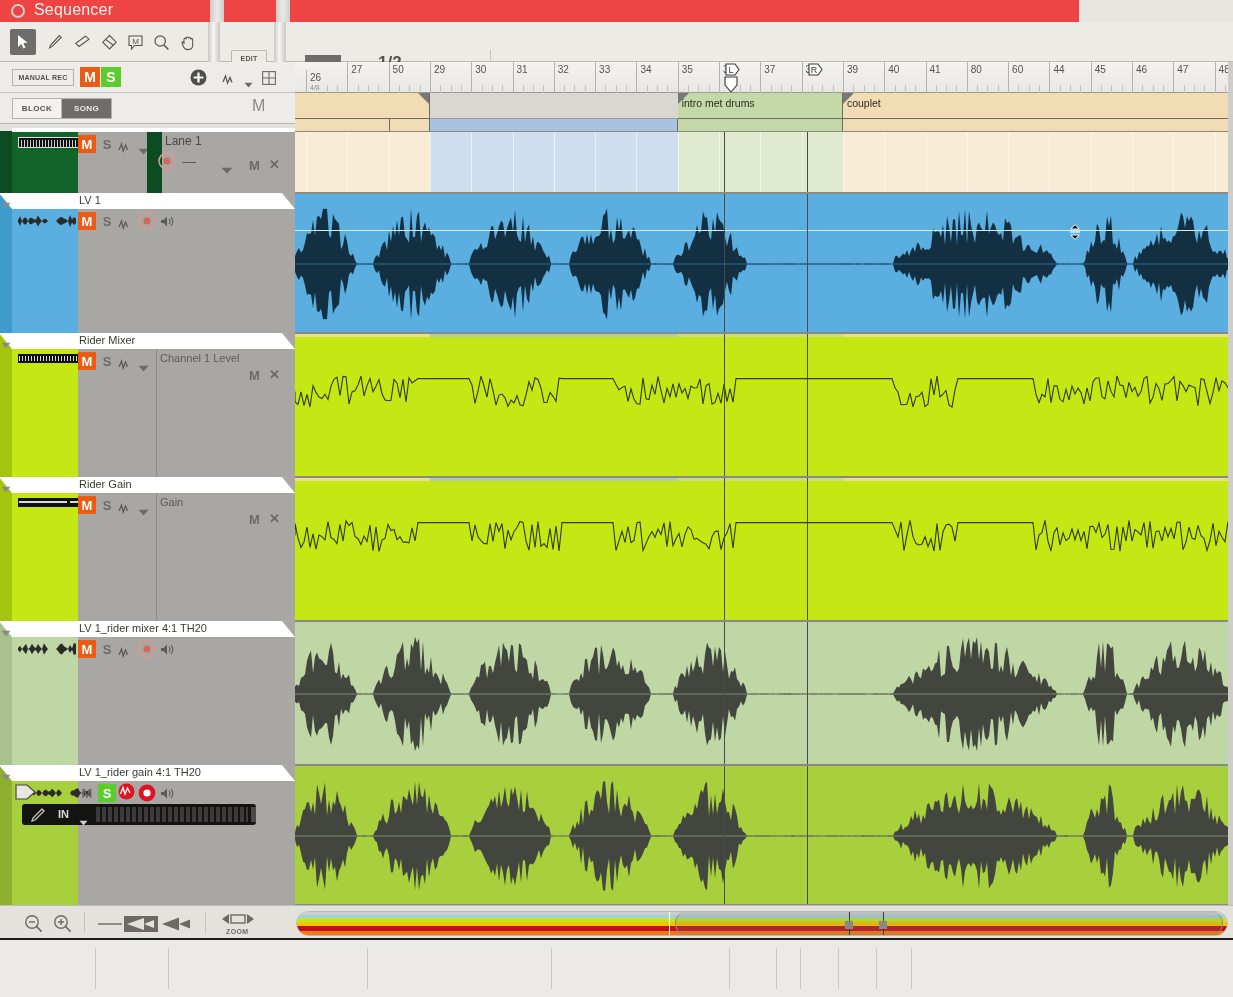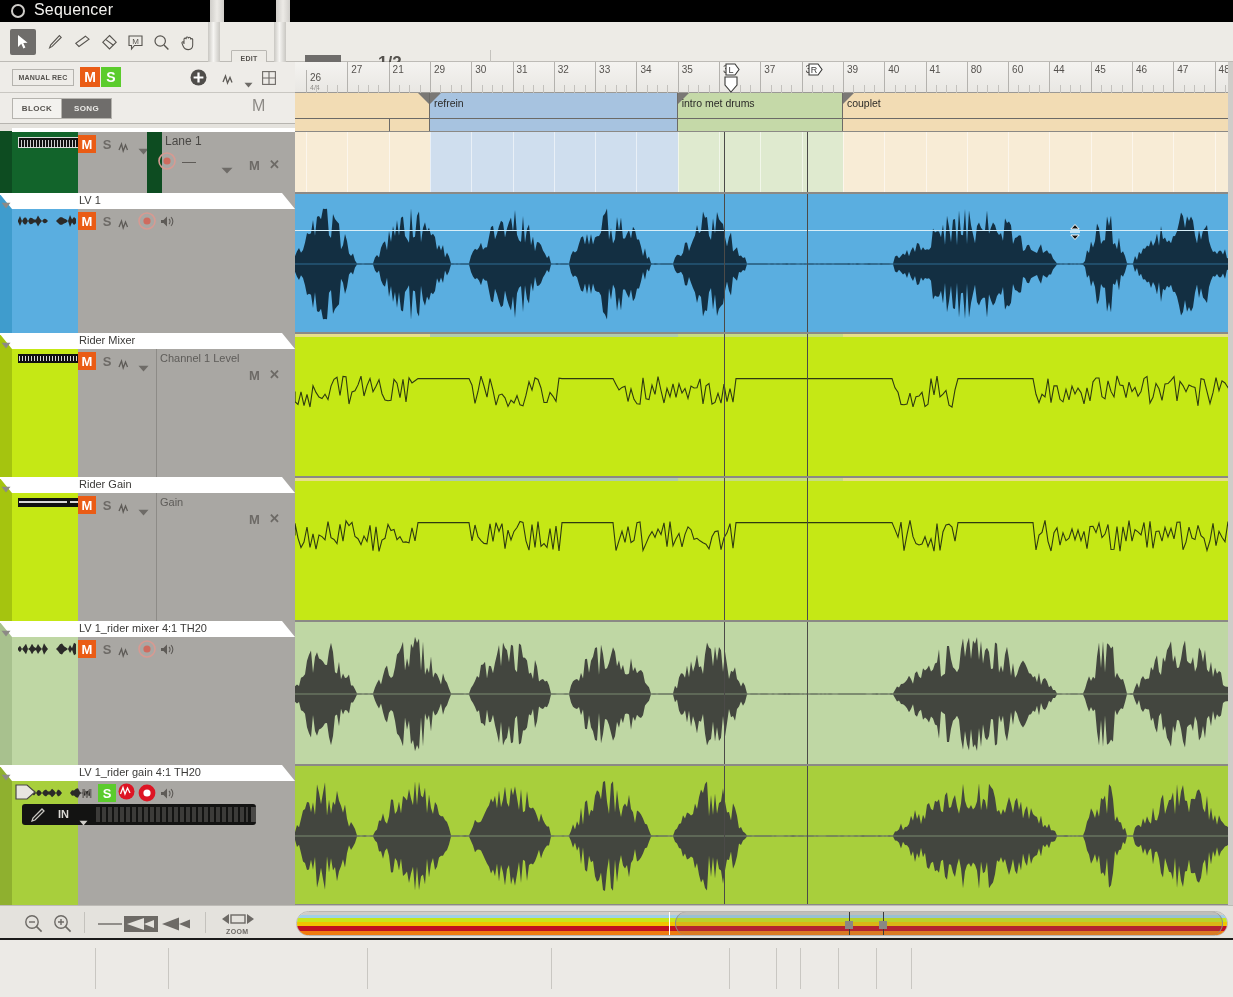--- a/index.html
+++ b/index.html
@@ -5,22 +5,22 @@
   * { box-sizing: border-box; margin:0; padding:0; }
   html,body{
     width:1233px; height:997px;
     font-family:"Liberation Sans", sans-serif;
     background:#e8e6e0; overflow:hidden;
     -webkit-font-smoothing:antialiased;
   }
   #app{ position:relative; width:1233px; height:997px; }
 
   
-  .titlebar{ position:absolute; left:0; top:0; width:1233px; height:22px;
-    background:#000000;text-align:center; }
+  .titlebar{ position:absolute; left:0; top:0; width:1079px; height:22px;
+    background:#ef4444;text-align:center; }
   .titlebar .tb-dot{ position:absolute; left:11px; top:4px; width:14px; height:14px;
     border-radius:50%; border:2px solid #cfcdc9; }
   .titlebar .tb-title{ position:absolute; left:34px; top:1px; font-size:16px;
     color:#f2f1ee; letter-spacing:.2px; }
   .titlebar .tb-notch{ position:absolute; top:0; width:14px; height:22px;
     background:linear-gradient(to right,#cfcdc9,#eceae6,#cfcdc9); }
 
   
   .toolbar{ position:absolute; left:0; top:22px; width:1233px; height:40px;
     background:#edebe6; border-bottom:1px solid #bdbbb6; }
@@ -267,21 +267,21 @@
         <div class="subtick" style="left: 21.325px;"></div>
         <div class="subtick" style="left: 31.65px;"></div>
         <div class="subtick" style="left: 41.975px;"></div>
         <div class="bar" style="left: 52.3px; width: 41.3px;">
           <div class="num">27</div>
         </div>
         <div class="subtick" style="left: 62.625px;"></div>
         <div class="subtick" style="left: 72.95px;"></div>
         <div class="subtick" style="left: 83.275px;"></div>
         <div class="bar" style="left: 93.6px; width: 41.3px;">
-          <div class="num">21</div>
+          <div class="num">50</div>
         </div>
         <div class="subtick" style="left: 103.925px;"></div>
         <div class="subtick" style="left: 114.25px;"></div>
         <div class="subtick" style="left: 124.575px;"></div>
         <div class="bar" style="left: 134.9px; width: 41.3px;">
           <div class="num">29</div>
         </div>
         <div class="subtick" style="left: 145.225px;"></div>
         <div class="subtick" style="left: 155.55px;"></div>
         <div class="subtick" style="left: 165.875px;"></div>
@@ -405,24 +405,20 @@
             <path d="M3 1 H12 L16 6.5 L12 12 H3 Z" fill="#fff" stroke="#3a3a38" stroke-width="1.1"></path>
             <text x="8" y="10" font-size="9" fill="#3a3a38" text-anchor="middle" font-family="Liberation Sans">R</text>
           </svg></div>
         <div style="position: absolute; left: 429px; top: 14px;"><svg width="14" height="17" viewBox="0 0 14 17">
             <path d="M1 1 H13 V9 L7 16 L1 9 Z" fill="#fff" stroke="#3a3a38" stroke-width="1.1"></path>
           </svg></div>
       </div>
     <div class="markertrack" id="markertrack">
         <div class="marker" style="left: 0px; width: 134.9px; background: rgb(242, 220, 180);">
           <div class="mflag" style="left:auto;right:0;border-left:none;border-right:11px solid #7a7875"></div>
-        </div>
-        <div class="marker" style="left: 134.9px; width: 247.8px; background: rgb(167, 195, 224);">
-          <div class="mflag"></div>
-          <div class="mlabel">refrein</div>
         </div>
         <div class="marker" style="left: 382.7px; width: 165.2px; background: rgb(197, 217, 168);">
           <div class="mflag"></div>
           <div class="mlabel">intro met drums</div>
         </div>
         <div class="marker" style="left: 547.9px; width: 413px; background: rgb(242, 220, 180);">
           <div class="mflag"></div>
           <div class="mlabel">couplet</div>
         </div>
       </div>

